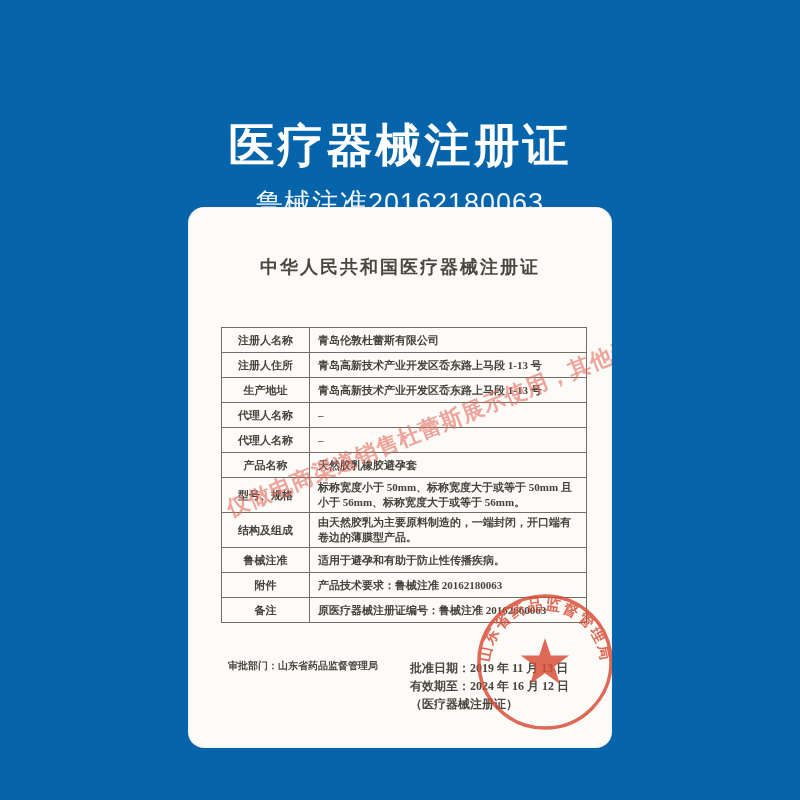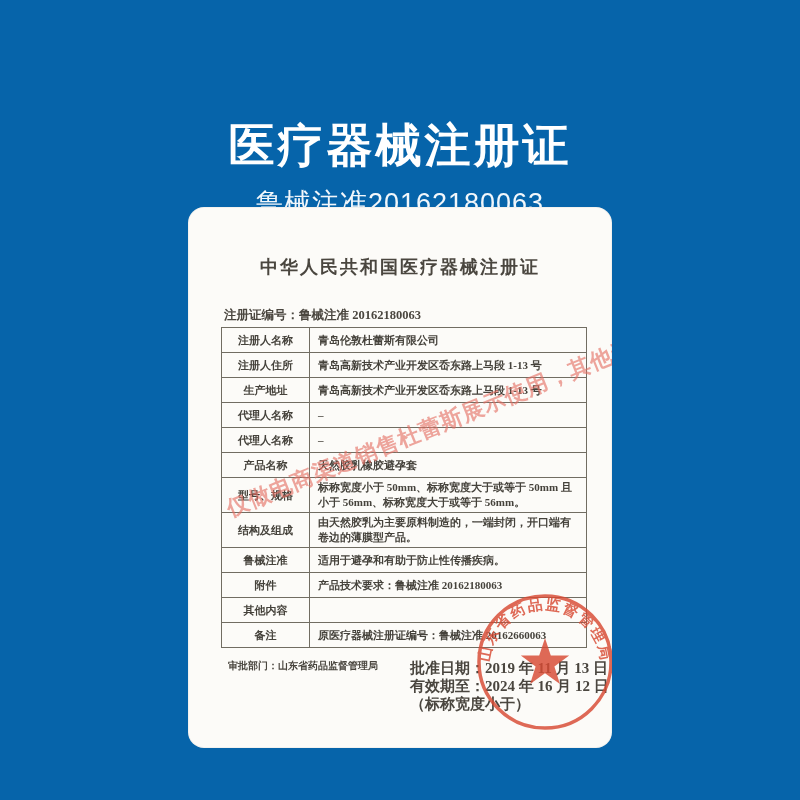--- a/index.html
+++ b/index.html
@@ -95,21 +95,21 @@
   .footer-left {
     position: absolute;
     top: 452px; left: 40px;
     font-size: 10px;
     font-weight: bold;
     color: #4a463f;
   }
   .footer-right {
     position: absolute;
     top: 452px; left: 222px;
-    font-size: 15px;
+    font-size: 12px;
     font-weight: bold;
     color: #4a463f;
     line-height: 18px;
   }
 
   
   .watermark {
     position: absolute;
     left: 40px; top: 288px;
     transform: rotate(-22deg);
@@ -137,21 +137,20 @@
 
 <div class="banner">
   <div class="banner-title">医疗器械注册证</div>
   <div class="banner-subtitle">鲁械注准20162180063</div>
 </div>
 
 <div class="card">
   <div class="cert">
 
     <div class="cert-heading">中华人民共和国医疗器械注册证</div>
-    <div class="reg-line">注册证编号：鲁械注准 20162180063</div>
 
     <table class="cert-table">
       <tbody>
           <tr>
             <td class="lbl">注册人名称</td>
             <td class="val">青岛伦敦杜蕾斯有限公司</td>
           </tr>
           <tr>
             <td class="lbl">注册人住所</td>
             <td class="val">青岛高新技术产业开发区岙东路上马段 1-13 号</td>
@@ -180,37 +179,33 @@
             <td class="lbl">结构及组成</td>
             <td class="val">由天然胶乳为主要原料制造的，一端封闭，开口端有卷边的薄膜型产品。</td>
           </tr>
           <tr>
             <td class="lbl">鲁械注准</td>
             <td class="val">适用于避孕和有助于防止性传播疾病。</td>
           </tr>
           <tr>
             <td class="lbl">附件</td>
             <td class="val">产品技术要求：鲁械注准 20162180063</td>
-          </tr>
-          <tr>
-            <td class="lbl">其他内容</td>
-            <td class="val"></td>
           </tr>
           <tr>
             <td class="lbl">备注</td>
             <td class="val">原医疗器械注册证编号：鲁械注准 20162660063</td>
           </tr>
         </tbody>
     </table>
 
     <div class="footer-left">审批部门：山东省药品监督管理局</div>
     <div class="footer-right">
       <div>批准日期：2019 年 11 月 13 日</div>
       <div>有效期至：2024 年 16 月 12 日</div>
-      <div>（标称宽度小于）</div>
+      <div>（医疗器械注册证）</div>
     </div>
 
     <div class="watermark">仅做电商渠道销售杜蕾斯展示使用，其他无效</div>
 
     <svg class="seal" viewBox="0 0 144 144">
       <defs>
         <path id="sealArc" d="M 18,90 A 56,56 0 1 1 126,90"></path>
       </defs>
       <circle cx="72" cy="72" r="66" fill="none" stroke="#D84A33" stroke-width="3.5"></circle>
       <text font-size="15" font-weight="bold" fill="#D84A33" letter-spacing="2" font-family="Liberation Serif, DejaVu Serif, serif">

